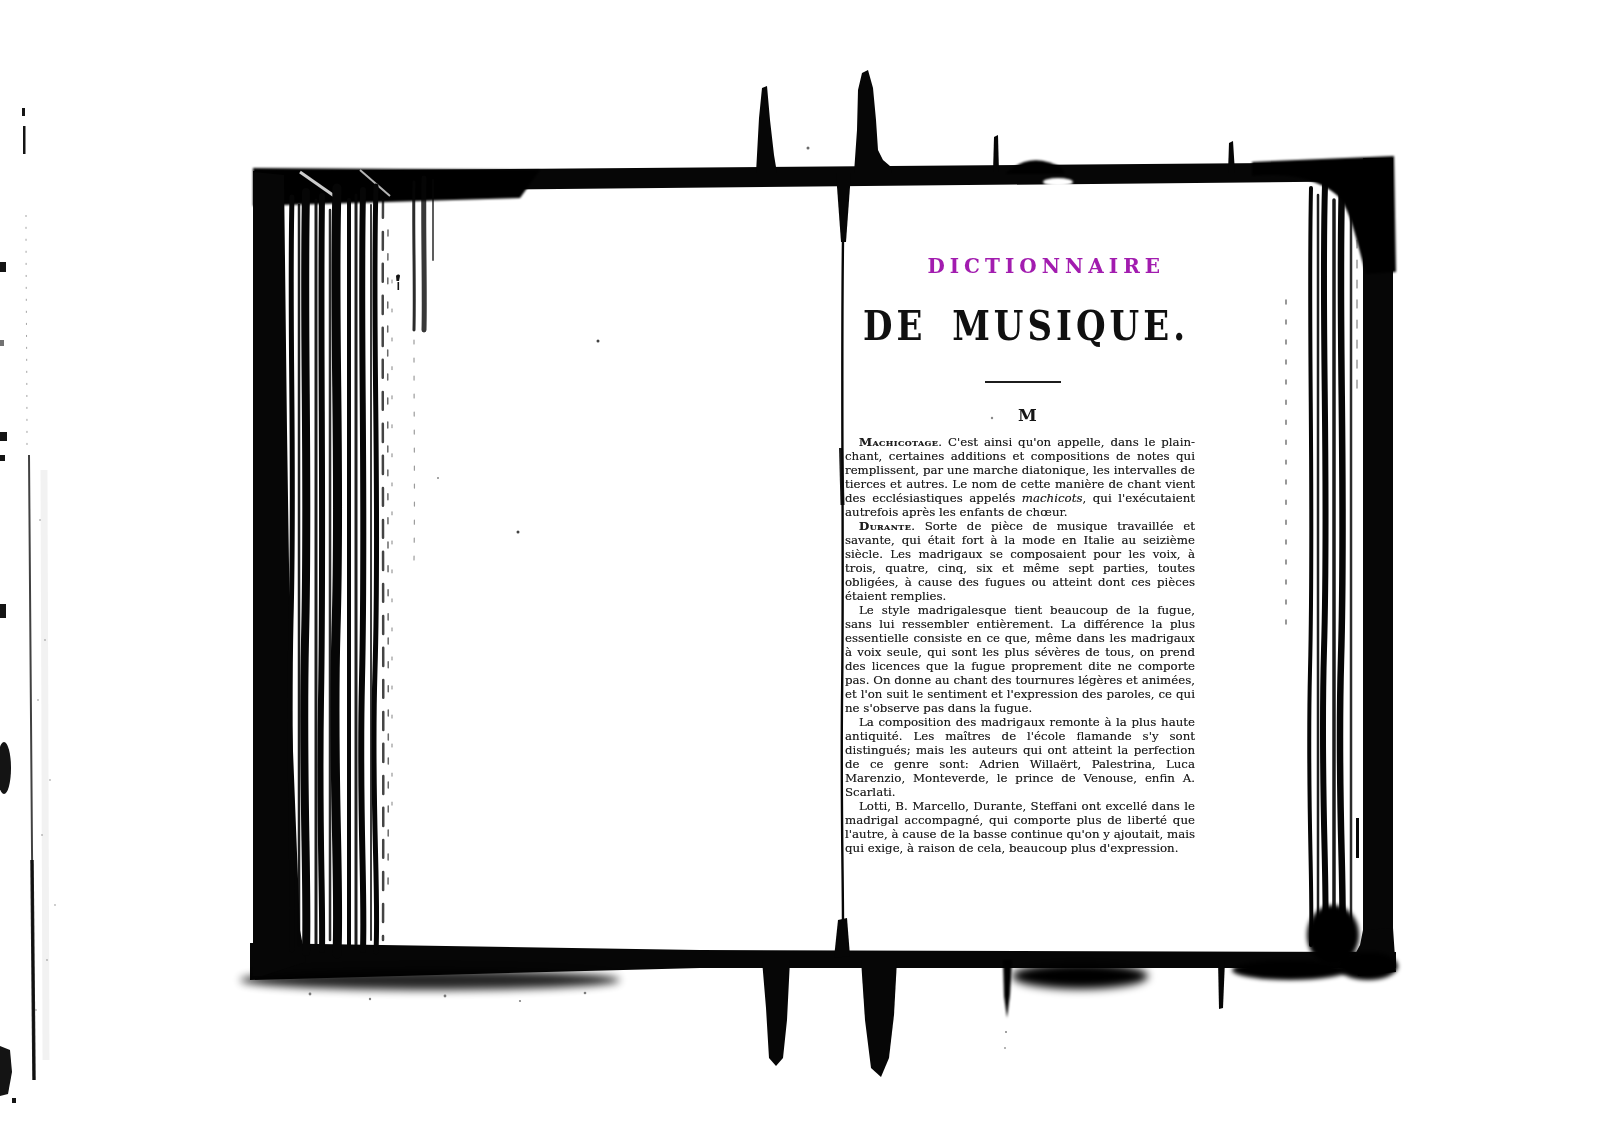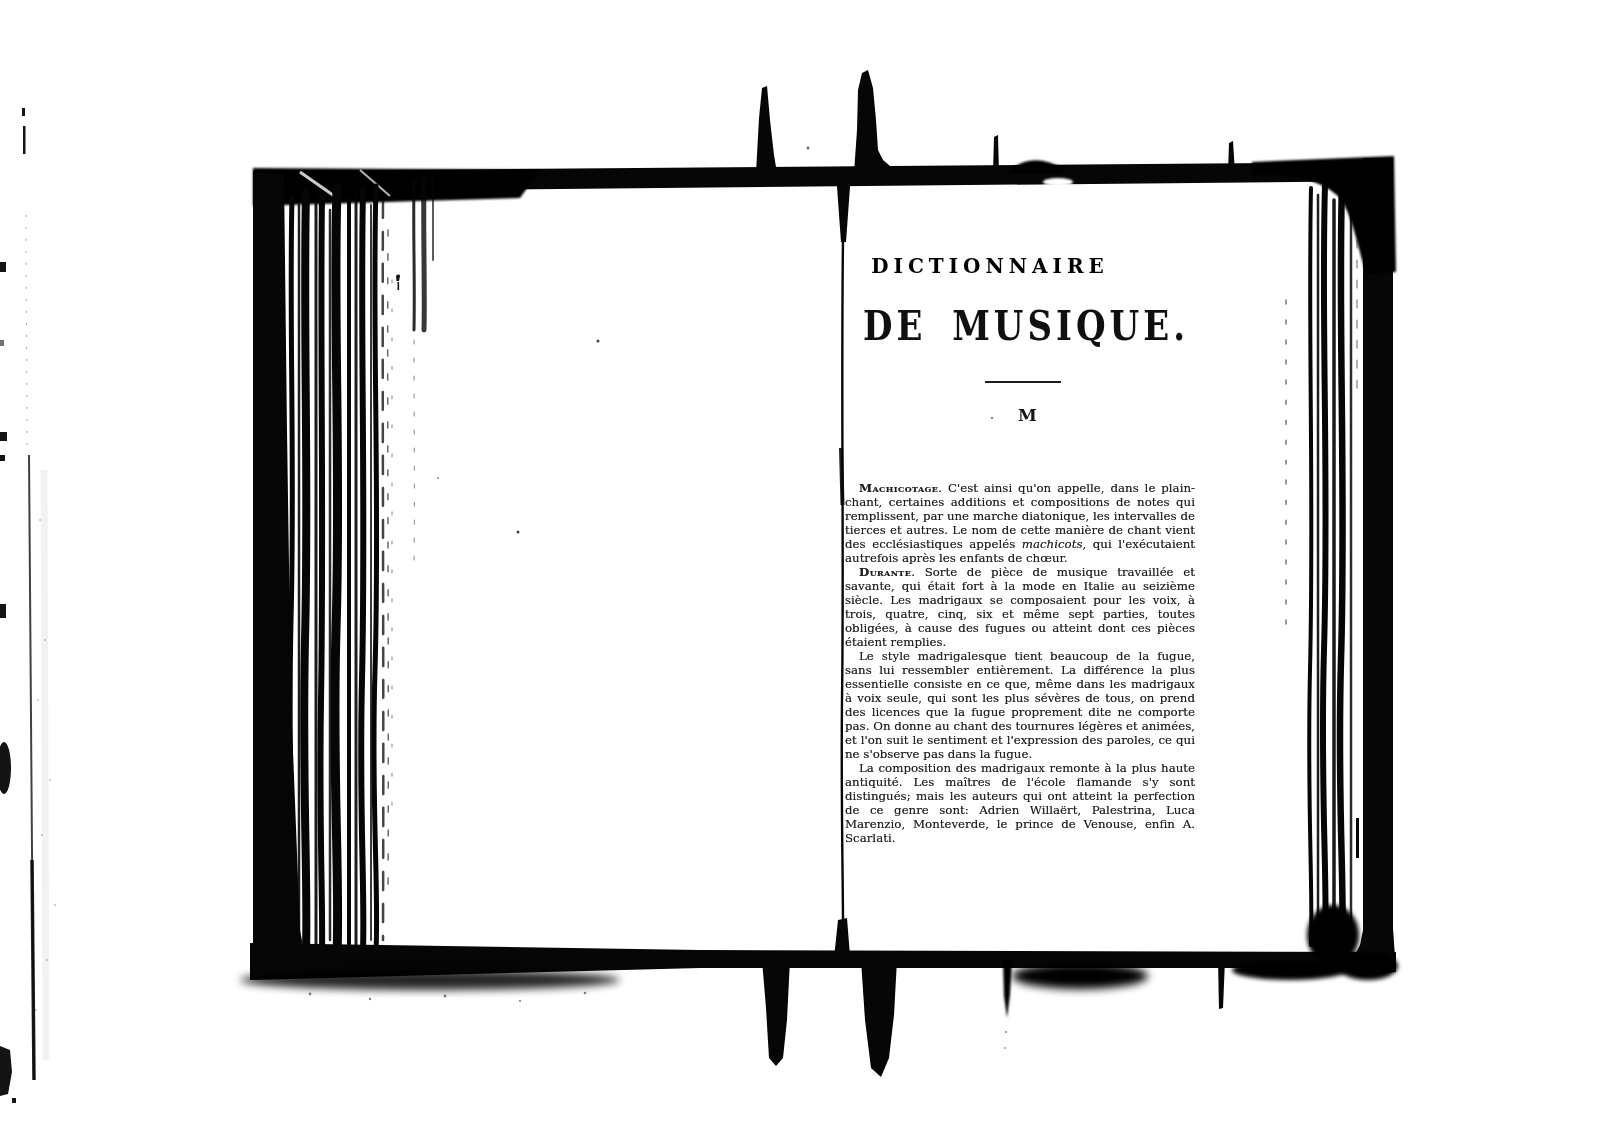--- a/index.html
+++ b/index.html
@@ -1,33 +1,33 @@
 <!DOCTYPE html>
 <html><head>
 <meta charset="utf-8">
 <style>
   html,body{margin:0;padding:0;background:#ffffff;}
   .canvas{position:relative;width:1599px;height:1129px;background:var(--paper,#fff);overflow:hidden;
           font-family:"DejaVu Serif", serif;}
   svg.artwork{position:absolute;left:0;top:0;pointer-events:none;}
 
   .right-page-text{position:absolute;left:845px;top:254px;width:350px;color:var(--text-ink,#1d1d1d);}
-  .title-small{position:absolute;top:0;left:0;width:100%;text-align:center;
-               font-size:20px;font-weight:bold;letter-spacing:5px;color:#000000;
+  .title-small{position:absolute;top:0;left:0;width:100%;text-align:right;
+               font-size:20px;font-weight:bold;letter-spacing:5px;color:#a21caf;
                transform:translateX(-30px);white-space:nowrap;}
   .title-large{position:absolute;top:48px;left:0;width:100%;text-align:center;
                font-size:34px;font-weight:bold;letter-spacing:4px;word-spacing:10px;color:#101010;
                transform:translateX(6px) scaleY(1.18);transform-origin:center top;white-space:nowrap;}
   .divider{position:absolute;top:127px;left:140px;width:76px;height:2px;background:#1c1c1c;}
   .section-letter{position:absolute;top:151px;left:0;width:100%;text-align:center;
                   font-size:17px;font-weight:bold;letter-spacing:1px;color:#161616;
                   transform:translateX(8px);}
   .entries{position:absolute;top:181px;left:0;width:350px;
            font-size:11.8px;line-height:14px;text-align:justify;color:var(--text-ink,#1d1d1d);
-           text-shadow:0 0 .4px rgba(20,20,20,.55);margin-top:46px;}
+           text-shadow:0 0 .4px rgba(20,20,20,.55);}
   .entry{margin:0;text-indent:14px;}
   .seg-smallcaps{font-variant:small-caps;letter-spacing:.4px;font-weight:bold;}
   .seg-italic{font-style:italic;}
 </style>
 </head>
 <body>
 
 <div class="canvas" style="--paper: #ffffff; --text-ink: #1d1d1d;">
 
   <svg class="artwork" width="1599" height="1129" viewBox="0 0 1599 1129">
@@ -172,16 +172,17 @@
   <div class="right-page-text">
     <div class="title-small">DICTIONNAIRE</div>
     <div class="title-large">DE MUSIQUE.</div>
     <div class="divider"></div>
     <div class="section-letter">M</div>
     <div class="entries">
         <p class="entry"><span class="seg-smallcaps">Machicotage</span><span class="seg-normal">. C'est ainsi qu'on appelle, dans le plain-chant, certaines additions et compositions de notes qui remplissent, par une marche diatonique, les intervalles de tierces et autres. Le nom de cette manière de chant vient des ecclésiastiques appelés </span><span class="seg-italic">machicots</span><span class="seg-normal">, qui l'exécutaient autrefois après les enfants de chœur.</span></p>
         <p class="entry"><span class="seg-smallcaps">Durante</span><span class="seg-normal">. Sorte de pièce de musique travaillée et savante, qui était fort à la mode en Italie au seizième siècle. Les madrigaux se composaient pour les voix, à trois, quatre, cinq, six et même sept parties, toutes obligées, à cause des fugues ou atteint dont ces pièces étaient remplies.</span></p>
         <p class="entry"><span class="seg-normal">Le style madrigalesque tient beaucoup de la fugue, sans lui ressembler entièrement. La différence la plus essentielle consiste en ce que, même dans les madrigaux à voix seule, qui sont les plus sévères de tous, on prend des licences que la fugue proprement dite ne comporte pas. On donne au chant des tournures légères et animées, et l'on suit le sentiment et l'expression des paroles, ce qui ne s'observe pas dans la fugue.</span></p>
         <p class="entry"><span class="seg-normal">La composition des madrigaux remonte à la plus haute antiquité. Les maîtres de l'école flamande s'y sont distingués; mais les auteurs qui ont atteint la perfection de ce genre sont: Adrien Willaërt, Palestrina, Luca Marenzio, Monteverde, le prince de Venouse, enfin A. Scarlati.</span></p>
+        <p class="entry"><span class="seg-normal">Lotti, B. Marcello, Durante, Steffani ont excellé dans le madrigal accompagné, qui comporte plus de liberté que l'autre, à cause de la basse continue qu'on y ajoutait, mais qui exige, à raison de cela, beaucoup plus d'expression.</span></p>
       </div>
   </div>
 
 </div>
 
 </body></html>

